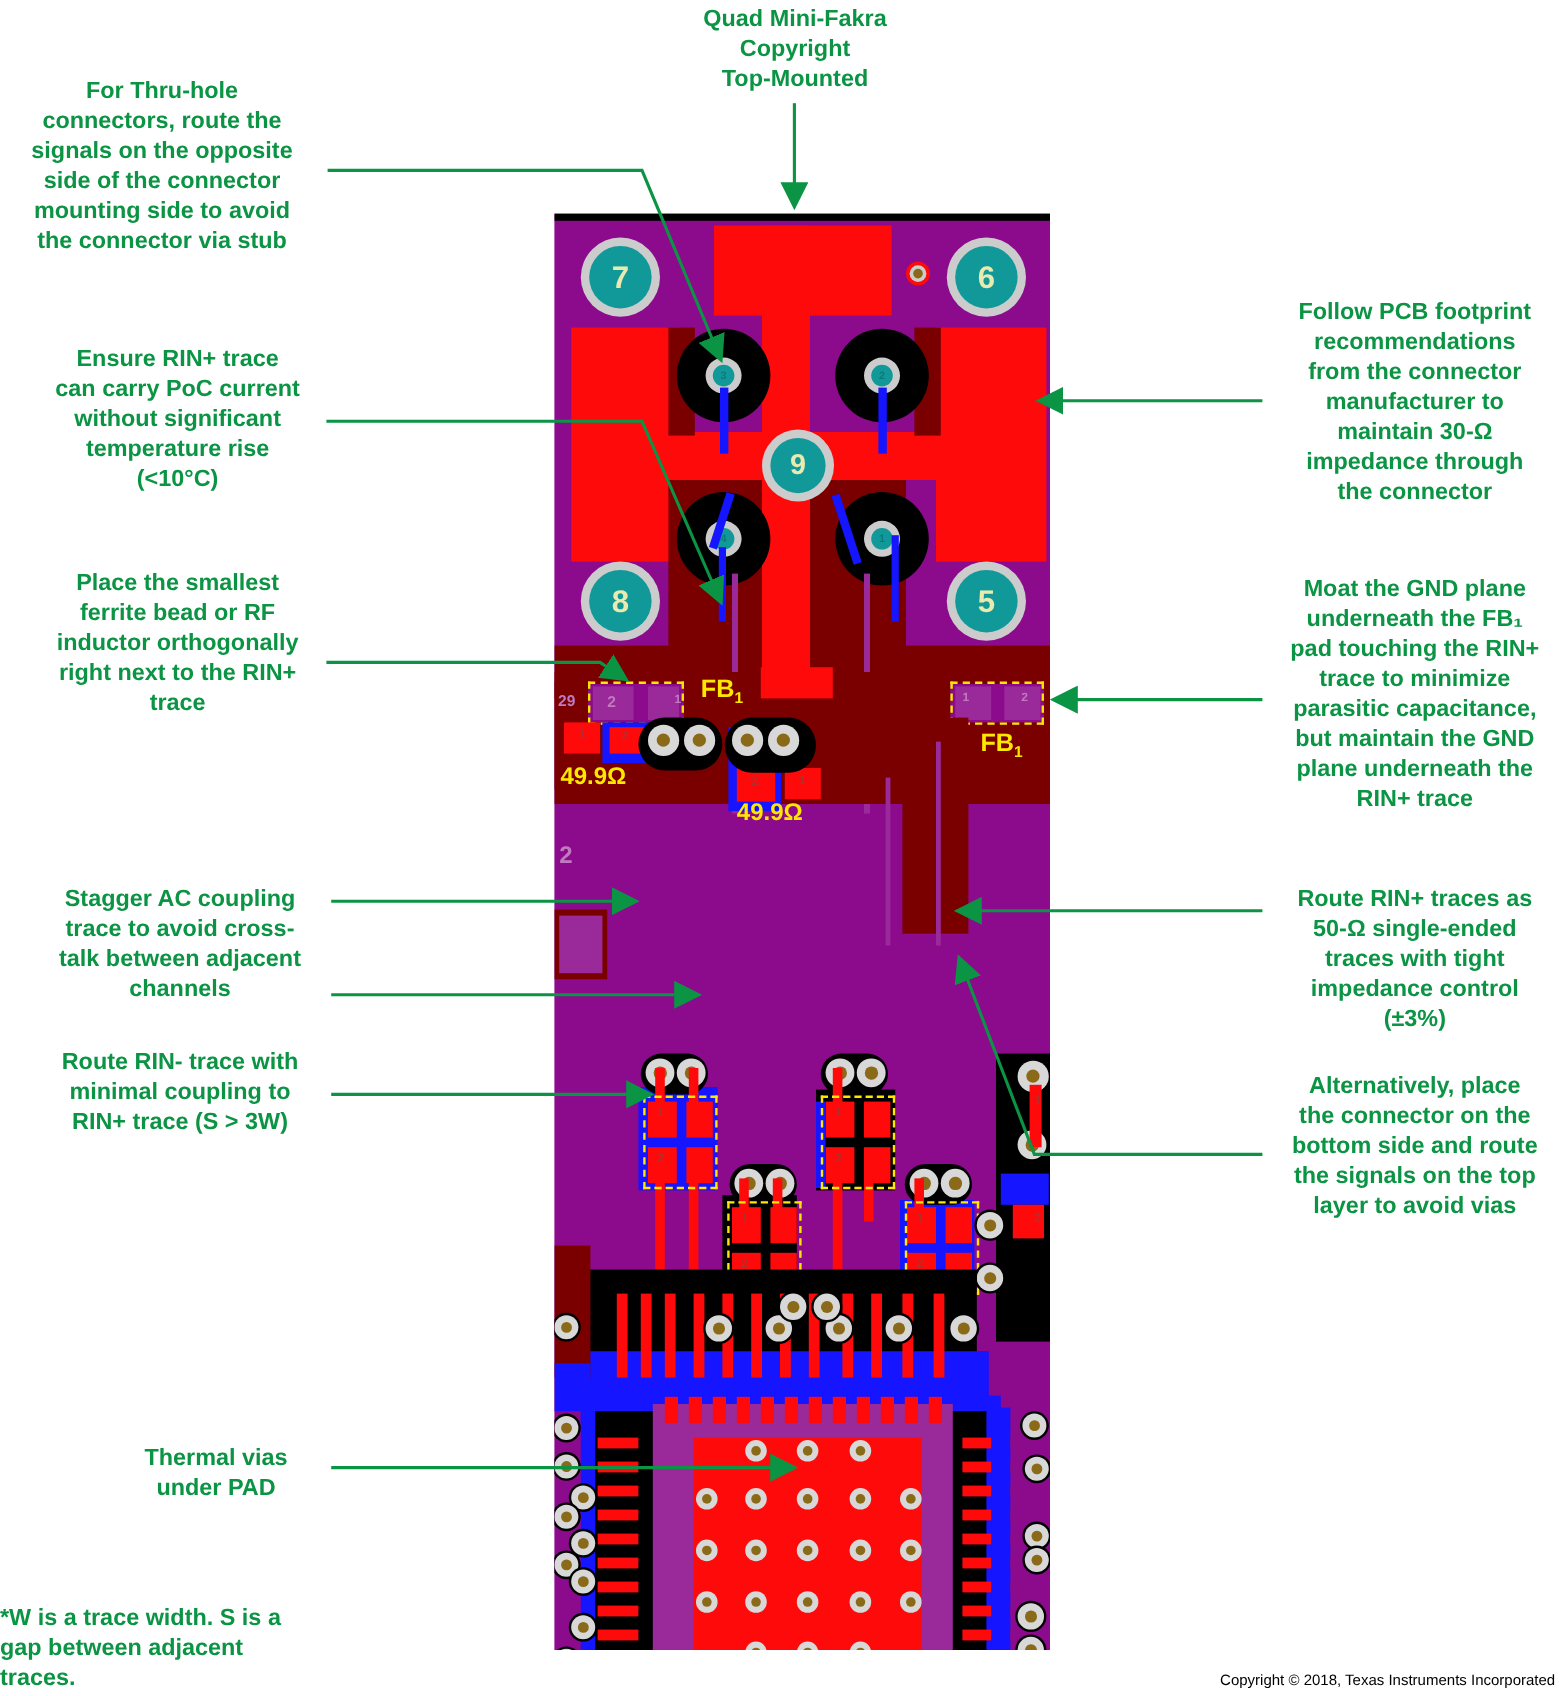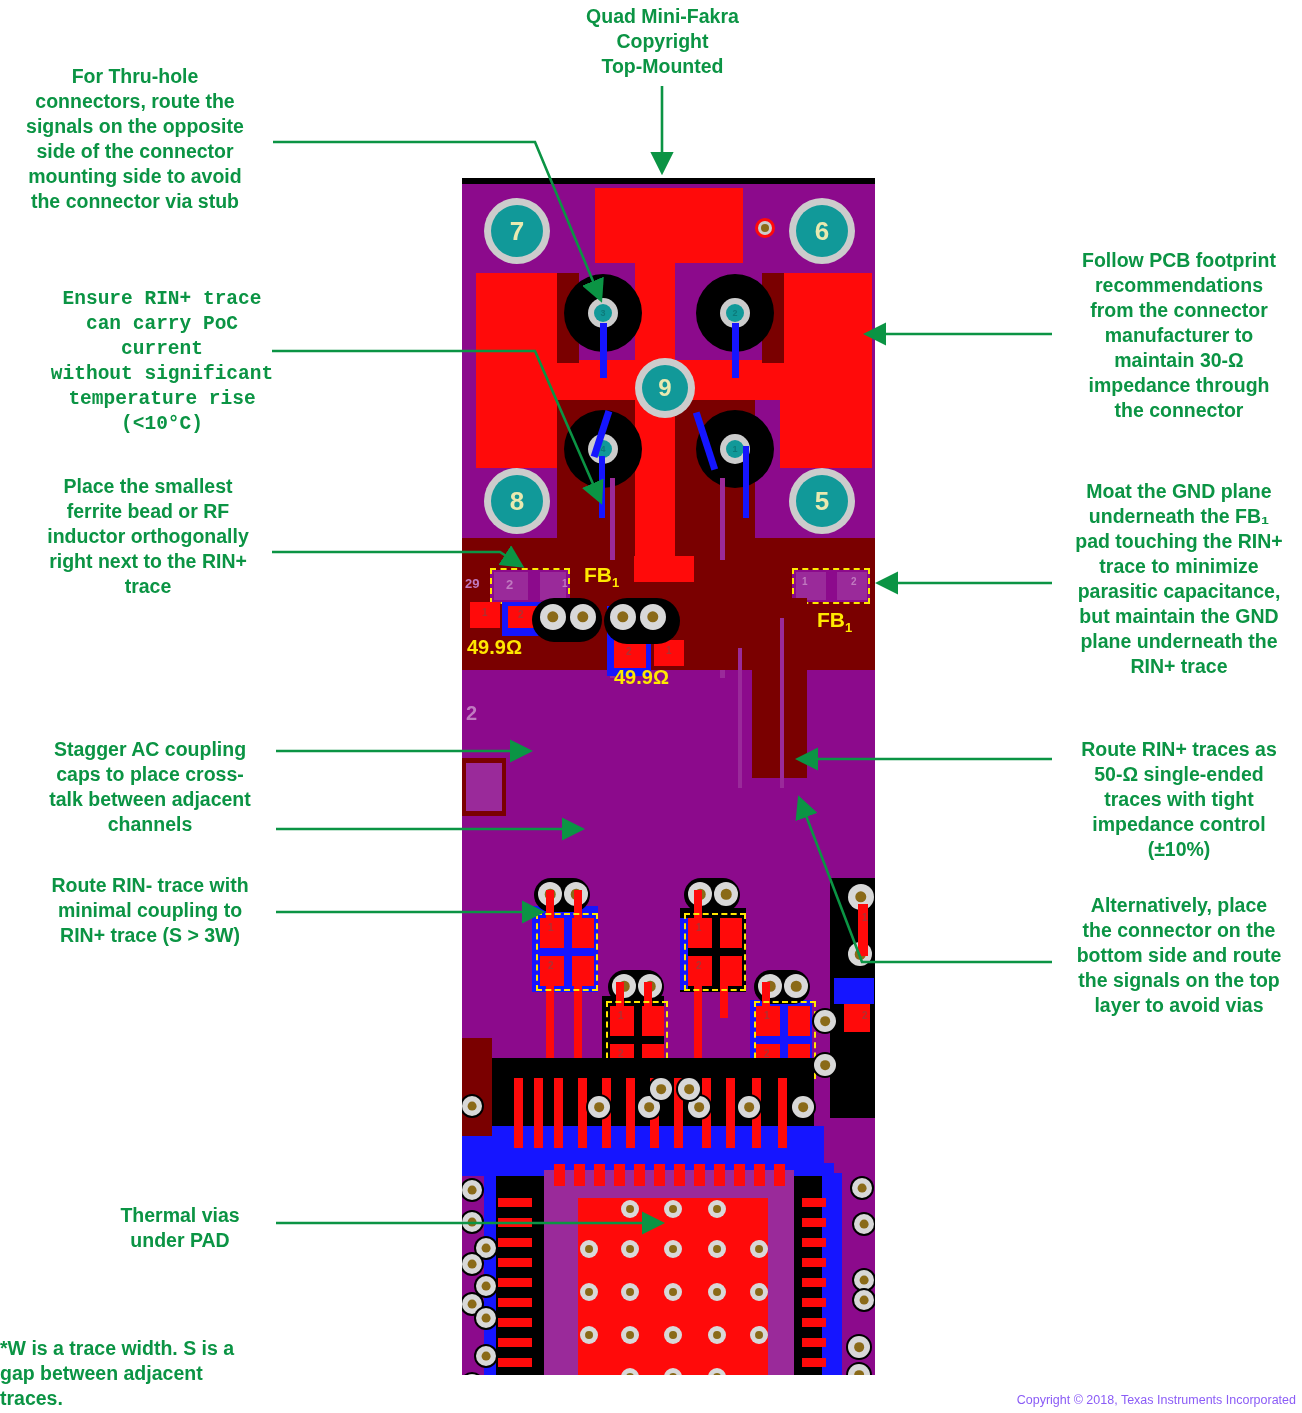--- a/index.html
+++ b/index.html
@@ -70,51 +70,51 @@
   .silk{position:absolute;color:#c07ac0;font-size:13px;font-weight:bold;
         font-family:"Liberation Sans",sans-serif;}
   .silk.sm{font-size:10px;}
   .padnum{position:absolute;color:#b03030;font-size:10px;font-weight:bold;}
 
   
   .desig{position:absolute;color:#ffe800;font-weight:bold;font-size:21px;
          font-family:"Liberation Sans",sans-serif;}
   .desig sub{font-size:13px;}
 
-  .copyright{position:absolute;right:6px;bottom:6px;color:#8b5cf6;
+  .copyright{position:absolute;right:6px;bottom:6px;color:#000000;
      font-size:12.5px;font-family:"Liberation Sans",sans-serif;}
 </style>
 </head>
 <body>
 
 <div class="ann" id="title-block" style="left:565px;top:4px;width:195px;">Quad Mini-Fakra
 Copyright
 Top-Mounted</div>
 
 <div class="ann left" style="left:10px;top:64px;width:250px;">For Thru-hole
 connectors, route the
 signals on the opposite
 side of the connector
 mounting side to avoid
 the connector via stub</div>
 
-<div class="ann left" style="left:44px;top:287px;width:236px;font-family:Liberation Mono, monospace;">Ensure RIN+ trace
+<div class="ann left" style="left:30px;top:287px;width:236px;">Ensure RIN+ trace
 can carry PoC current
 without significant
 temperature rise
 (&lt;10°C)</div>
 
 <div class="ann left" style="left:30px;top:474px;width:236px;">Place the smallest
 ferrite bead or RF
 inductor orthogonally
 right next to  the RIN+
 trace</div>
 
 <div class="ann left" style="left:32px;top:737px;width:236px;">Stagger AC coupling
-caps to place cross-
+trace to avoid cross-
 talk between adjacent
 channels</div>
 
 <div class="ann left" style="left:32px;top:873px;width:236px;">Route RIN- trace with
 minimal coupling to
 RIN+ trace (S &gt; 3W)</div>
 
 <div class="ann left" style="left:72px;top:1203px;width:216px;">Thermal vias
 under PAD</div>
 
@@ -136,21 +136,21 @@
 trace to minimize
 parasitic capacitance,
 but maintain the GND
 plane underneath the
 RIN+ trace</div>
 
 <div class="ann right" style="left:1060px;top:737px;width:238px;">Route RIN+ traces as
 50-Ω single-ended
 traces with tight
 impedance control
-(±10%)</div>
+(±3%)</div>
 
 <div class="ann right" style="left:1060px;top:893px;width:238px;">Alternatively, place
 the connector on the
 bottom side and route
 the signals on the top
 layer to avoid vias</div>
 
 <div id="pcb">
   <div class="lay topbar"></div>
 

